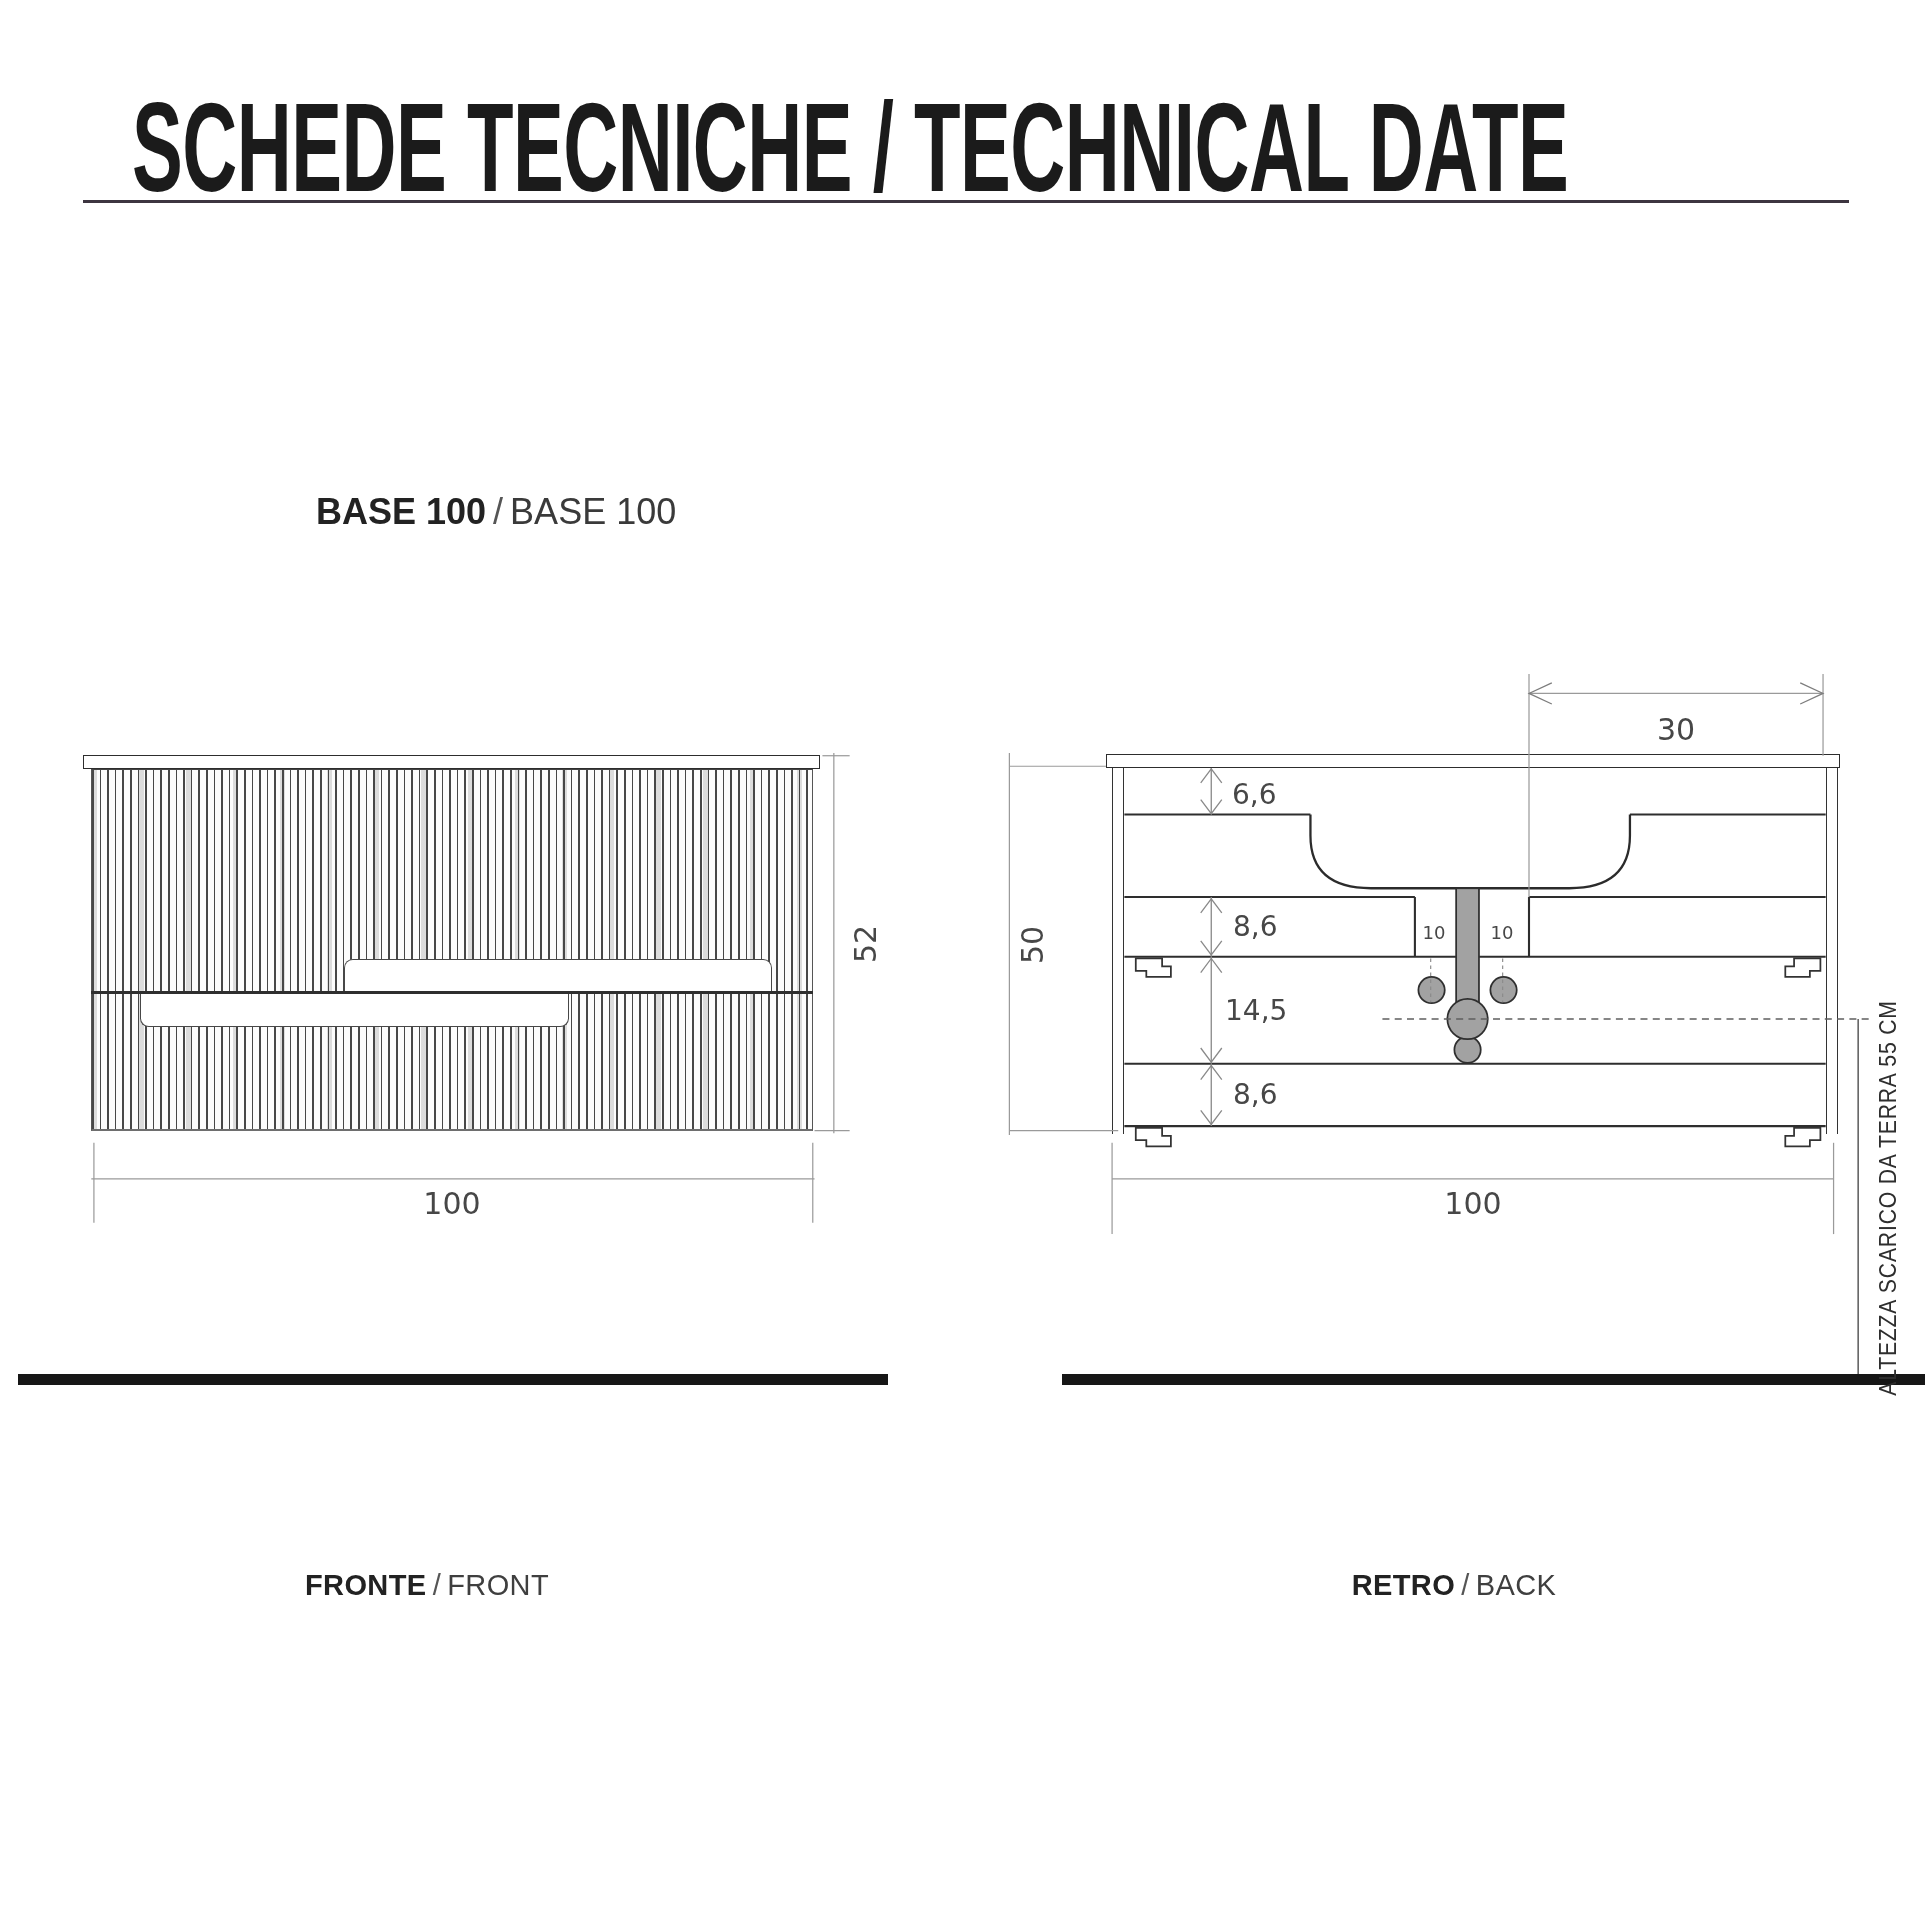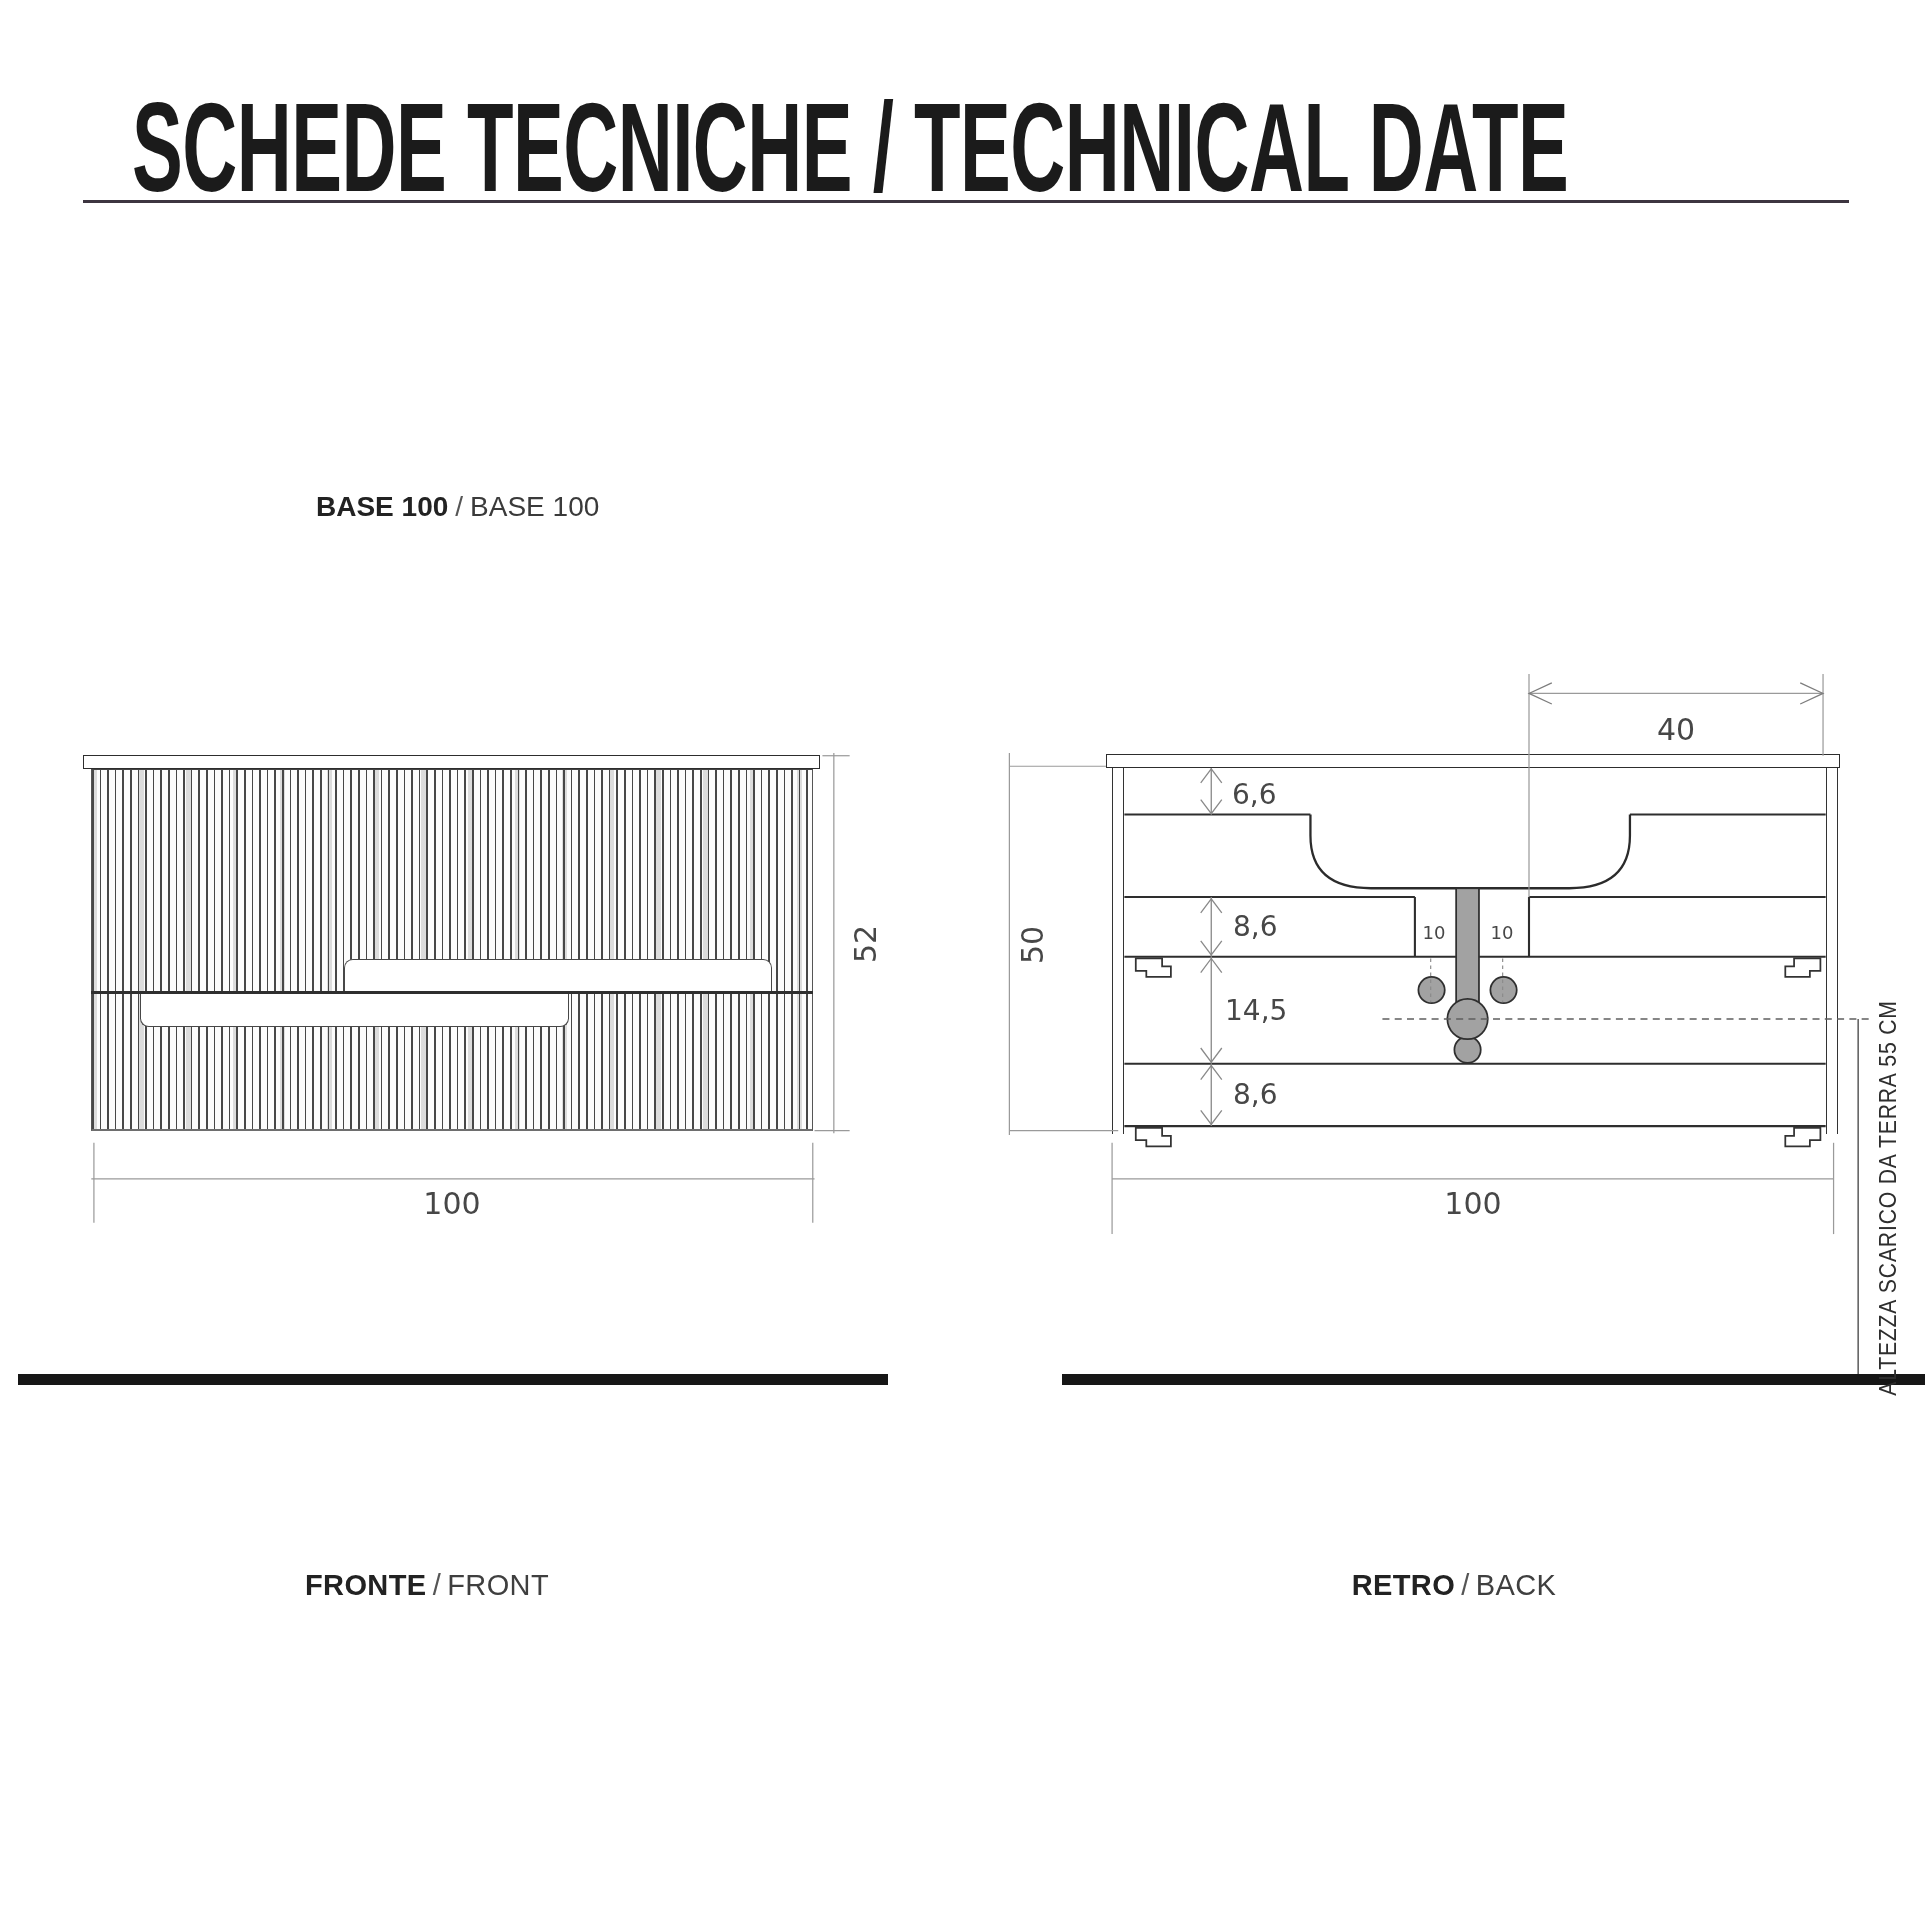--- a/index.html
+++ b/index.html
@@ -11,21 +11,21 @@
 
   
   .title{
     left:132px;top:84px;font-size:127px;line-height:1.0;font-weight:700;
     white-space:nowrap;letter-spacing:-0.9px;color:#1b1b1b;
     transform:scale(0.60,1);transform-origin:left top;
     font-family:"Liberation Sans", sans-serif;
   }
   .rule{left:83px;top:200px;width:1766px;height:2.6px;background:#3d3540;}
 
-  .subtitle{left:316px;top:492px;font-size:28px;line-height:1.1;white-space:nowrap;letter-spacing:0px;}
+  .subtitle{left:316px;top:492px;font-size:36px;line-height:1.1;white-space:nowrap;letter-spacing:0px;}
   .subtitle .b{font-weight:700;color:#222;}
   .subtitle .sep{color:#555;margin:0 7px;font-weight:400;}
   .subtitle .r{font-weight:400;color:#3a3a3a;}
 
   .caption{font-size:29px;line-height:1.1;text-align:center;white-space:nowrap;letter-spacing:0.4px;}
   .caption .b{font-weight:700;color:#222;}
   .caption .sep{color:#555;margin:0 6.1px;}
   .caption .r{font-weight:400;color:#3f3f3f;}
 
   
@@ -174,21 +174,21 @@
       <line x1="2117" y1="1161" x2="2117" y2="1568" stroke="#4f4f4f" stroke-width="1.6"></line>
     </g>
   </svg>
 
   <div class="abs floor left"></div>
   <div class="abs floor right"></div>
 
   <div class="abs dimtxt rot" style="left:836px;top:929px;width:58px;height:30px;">52</div>
   <div class="abs dimtxt center" style="left:91px;top:1187px;width:722px;">100</div>
 
-  <div class="abs dimtxt center" style="left:1529px;top:713px;width:294px;">40</div>
+  <div class="abs dimtxt center" style="left:1529px;top:713px;width:294px;">30</div>
   <div class="abs dimtxt rot" style="left:1003px;top:930px;width:58px;height:30px;">50</div>
   <div class="abs dimtxt center" style="left:1112px;top:1187px;width:722px;">100</div>
   <div class="abs dimtxt band" style="left:1232px;top:778px;">6,6</div>
   <div class="abs dimtxt band" style="left:1233px;top:910px;">8,6</div>
   <div class="abs dimtxt band" style="left:1225px;top:994px;text-align:right;">14,5</div>
   <div class="abs dimtxt band" style="left:1233px;top:1078px;">8,6</div>
   <div class="abs dimtxt small center" style="left:1412px;top:918px;width:44px;">10</div>
   <div class="abs dimtxt small center" style="left:1480px;top:918px;width:44px;">10</div>
 
   <div class="abs annot-wrap">

